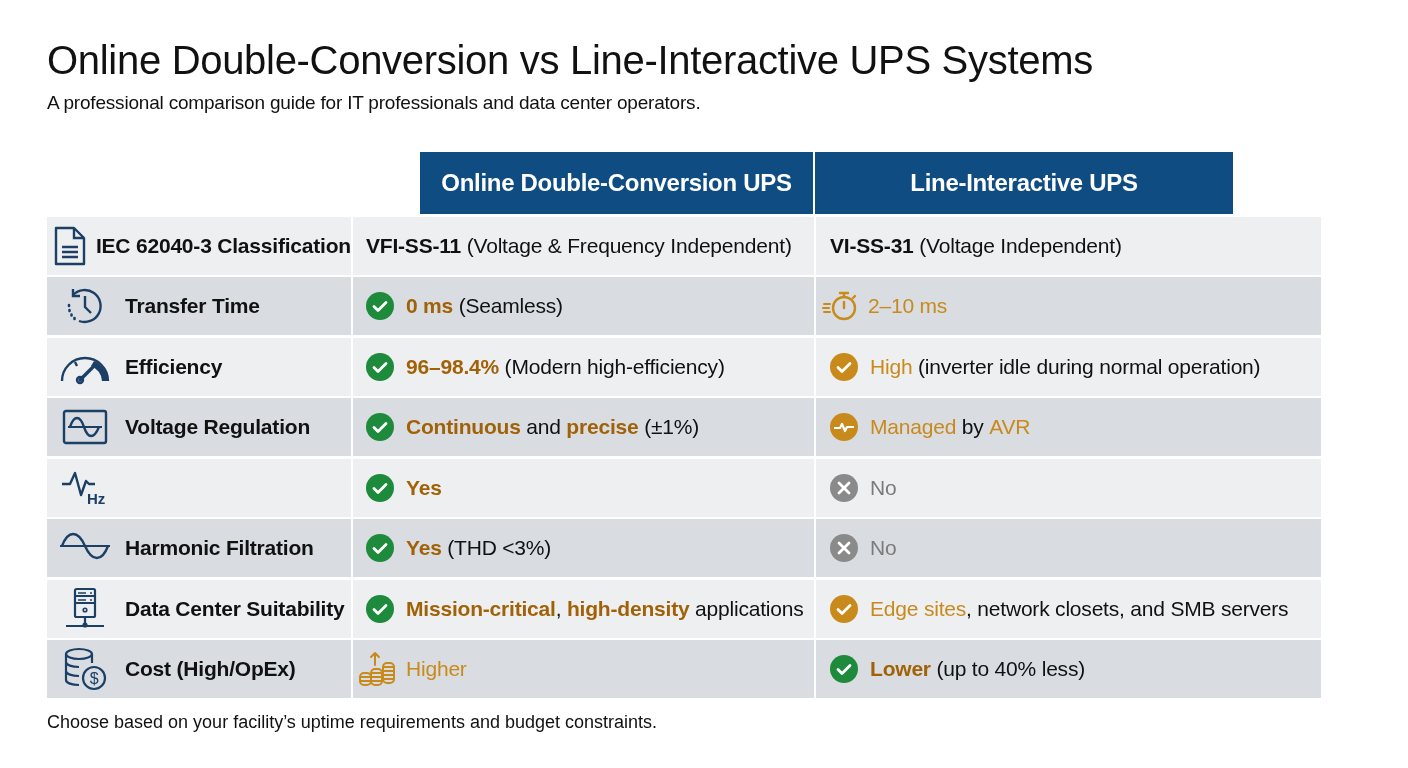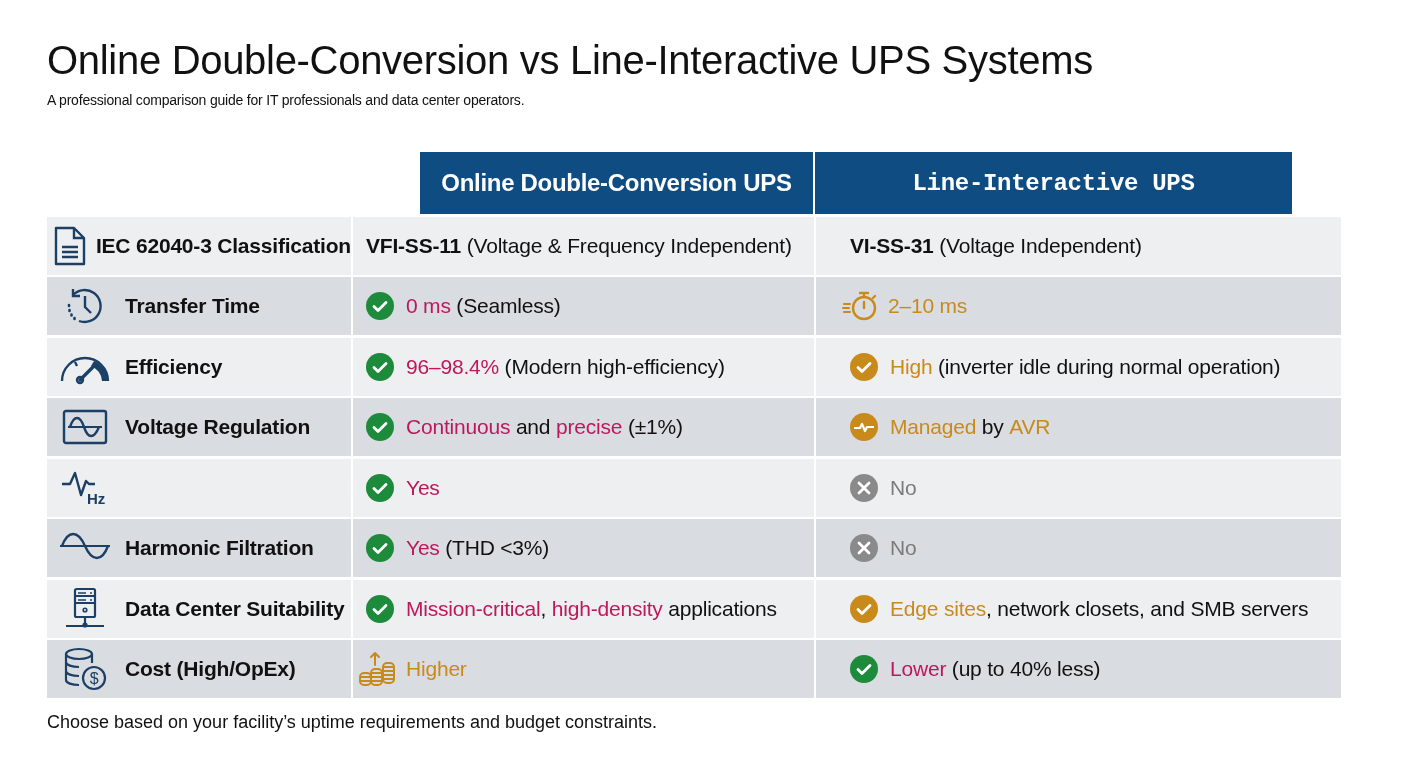--- a/index.html
+++ b/index.html
@@ -1,41 +1,41 @@
 <!DOCTYPE html>
 <html><head>
 <meta charset="utf-8">
 <style>
   html, body { margin:0; padding:0; }
   body {
     width:1408px; height:768px; background:#ffffff; position:relative; overflow:hidden;
     font-family:"Liberation Sans", "DejaVu Sans", sans-serif; color:#111;
   }
   .title { position:absolute; left:47px; top:38px; font-size:40px; font-weight:400; letter-spacing:-0.3px; color:#111; white-space:nowrap; }
-  .subtitle { position:absolute; left:47px; top:92px; font-size:14px; color:#111; white-space:nowrap; letter-spacing:-0.2px; }
+  .subtitle { position:absolute; left:47px; top:92px; font-size:19px; color:#111; white-space:nowrap; letter-spacing:-0.2px; }
   .table { position:absolute; left:47px; top:152px; width:1315px; }
   .hdr { display:flex; height:62px; }
   .hdr .blank { width:373px; }
   .hdr .col { background:#0f4c81; color:#fff; font-weight:700; font-size:24px; display:flex; align-items:center; justify-content:center; letter-spacing:-0.3px; }
   .hdr .c1 { width:393px; margin-right:2px; }
-  .hdr .c2 { width:477px;font-family:Liberation Mono, monospace; }
+  .hdr .c2 { width:418px; }
   .row { display:flex; height:58px; margin-top:2.5px; }
   .row.light .cell { background:#eeeff1; }
   .row.dark .cell { background:#d9dce1; }
   .cell { display:flex; align-items:center; font-size:21px; white-space:nowrap; letter-spacing:-0.2px; }
   .cell.feat { width:304px; margin-right:2px; }
   .cell.a { width:461px; margin-right:2px; padding-left:0; }
-  .cell.b { width:505px;padding-left:20px; }
+  .cell.b { width:505px; }
   .feat .ficon { width:64px; display:flex; justify-content:center; align-items:center; margin-left:6px; }
   .feat .flabel { font-weight:700; font-size:21px; margin-left:8px; color:#111; }
   .a .vw, .b .vw { display:flex; align-items:center; }
   .a .vw { margin-left:13px; }
   .b .vw { margin-left:14px; }
   .sicon { width:28px; height:28px; margin-right:12px; display:flex; align-items:center; justify-content:center; }
-  .g { color:#be185d; }
+  .g { color:#a16207;font-weight:bold; }
   .o { color:#c98a1c; }
   .gr { color:#7b7b7b; }
   .k { color:#111; }
   .bold { font-weight:700; }
   .footer { position:absolute; left:47px; top:712px; font-size:18px; color:#111; white-space:nowrap;text-align:center; }
 </style>
 </head>
 <body>
 
 <div class="title">Online Double-Conversion vs Line-Interactive UPS Systems</div>

